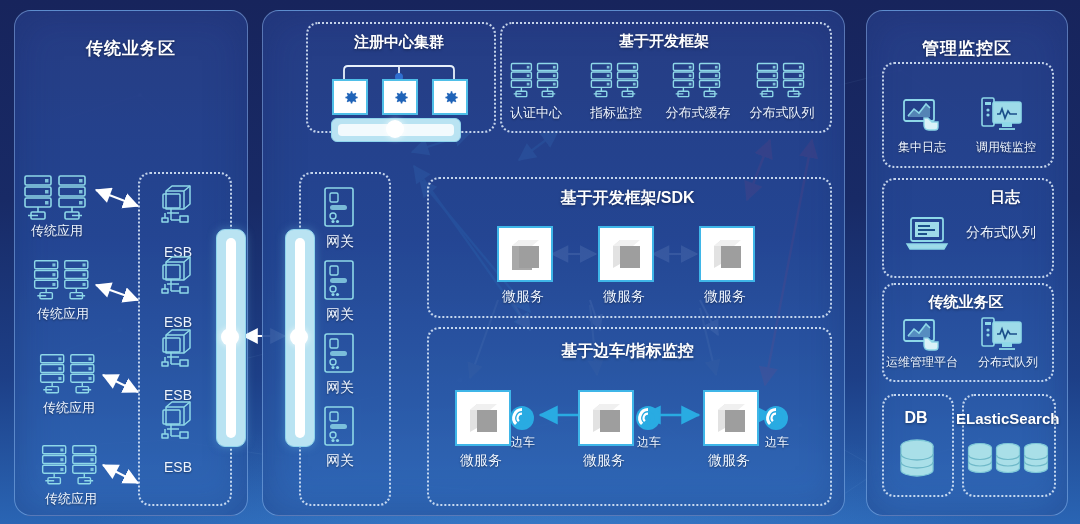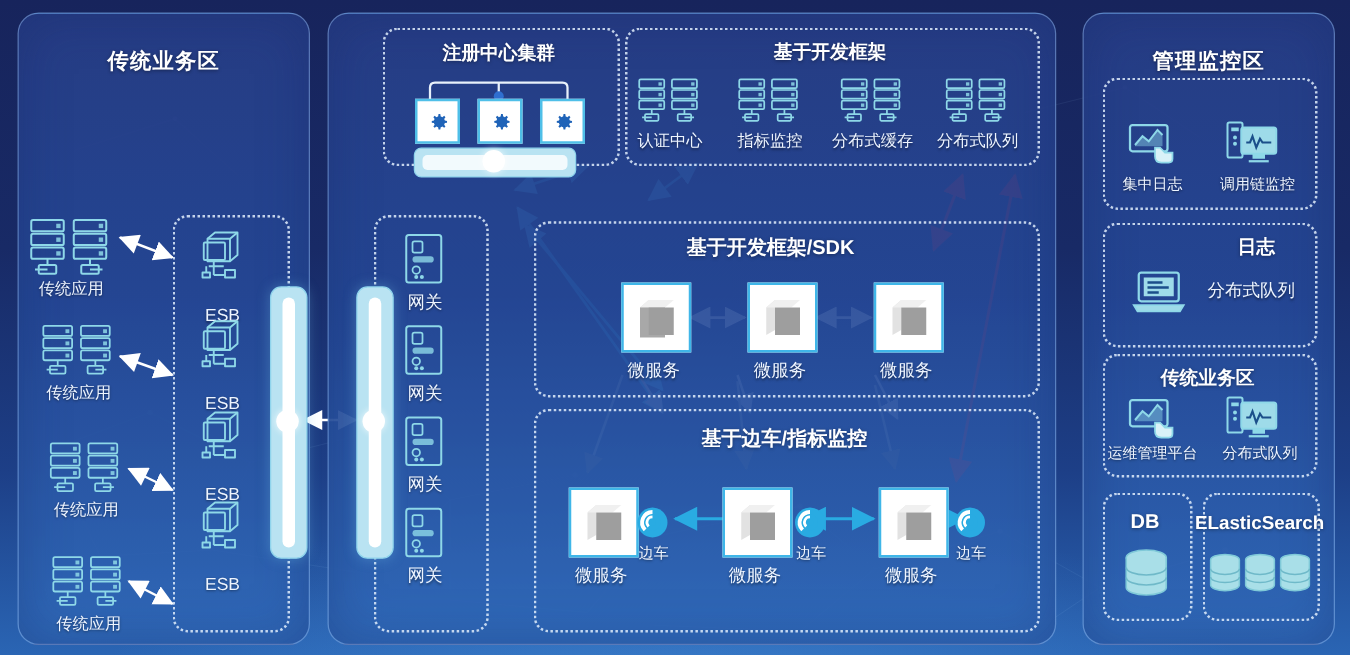--- a/index.html
+++ b/index.html
@@ -532,21 +532,21 @@
           <rect x="23" y="27" width="3.5" height="3.5"></rect>
         <rect x="57" y="5" width="3.5" height="3.5"></rect>
           <rect x="57" y="16" width="3.5" height="3.5"></rect>
           <rect x="57" y="27" width="3.5" height="3.5"></rect>
       </g>
     </svg>
   </div>
   <div class="lbl" style="left:735px;top:104px;width:94px;">分布式队列</div>
 
   <div class="dbox" style="left:427px;top:177px;width:401px;height:137px;"></div>
-  <div class="dbox-title" style="left:416px;top:188px;width:401px;font-size:16px;">基于开发框架/SDK</div>
+  <div class="dbox-title" style="left:427px;top:188px;width:401px;font-size:16px;">基于开发框架/SDK</div>
 
   <div class="ms-card" style="left:497px;top:226px;width:52px;height:52px;">
     <svg width="34" height="32" viewBox="0 0 34 32">
       <path fill="#e2e2e2" d="M4 8 L11 2 L11 26 L4 30 Z"></path>
       <path fill="#f0f0f0" d="M4 8 L11 2 L31 2 L24 8 Z"></path>
       <path fill="#a8a8a8" d="M11 2 L31 2 L31 26 L11 26 Z" transform="translate(-7,6)"></path>
       <path fill="#9e9e9e" d="M11 8 L31 8 L31 30 L11 30 Z"></path>
     </svg>
   </div>
   <div class="lbl" style="left:488px;top:288px;width:70px;font-size:14px;">微服务</div>

